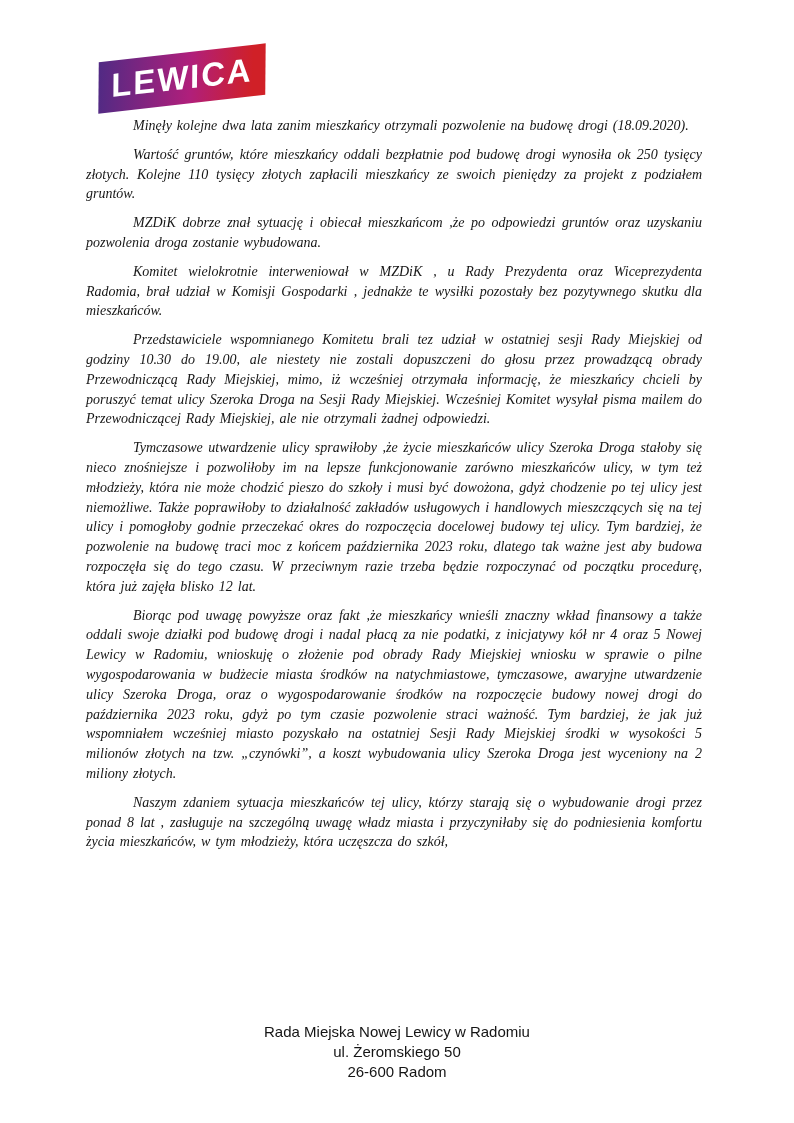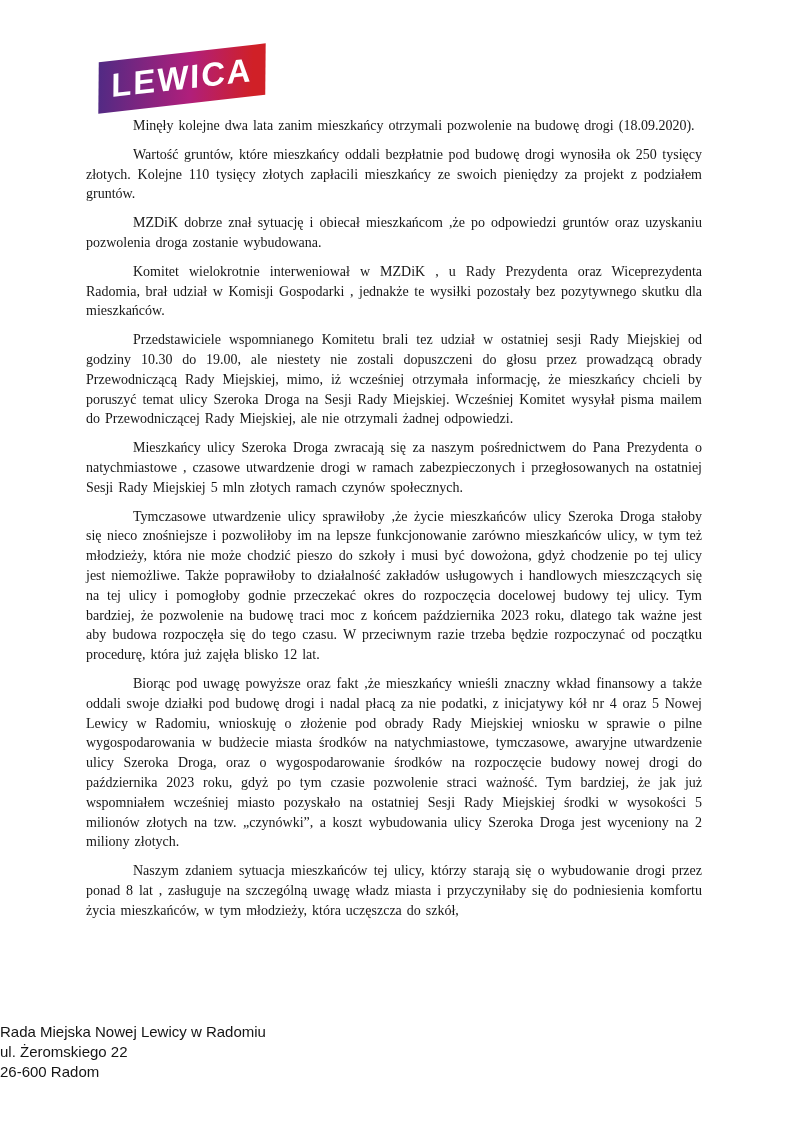--- a/index.html
+++ b/index.html
@@ -42,26 +42,28 @@
     width: 624px;
     color: #161616;
     font-size: 14px;
     line-height: 19.8px;
     text-align: justify;
   }
   .content p {
     margin: 0 8px 9px 0;
     text-indent: 47px;
     word-spacing: 1.5px;
+    font-style: italic;
   }
   .footer {
     position: absolute;
     left: 0;
     top: 1022px;
     width: 100%;
+    text-align: center;
     font-family: "Liberation Sans", sans-serif;
     font-size: 15px;
     line-height: 20px;
     color: #141414;
   }
 </style>
 </head>
 <body>
 
 <div class="page">
@@ -69,25 +71,24 @@
   <div class="logo" style="background: linear-gradient(92deg, rgb(81, 42, 132) 0%, rgb(176, 31, 123) 55%, rgb(208, 32, 39) 92%);">
     <span class="logo-text" style="color: rgb(255, 255, 255);">LEWICA</span>
   </div>
 
   <div class="content">
     <p>Minęły  kolejne dwa lata zanim mieszkańcy otrzymali pozwolenie na budowę drogi (18.09.2020).</p>
     <p>Wartość gruntów, które mieszkańcy oddali bezpłatnie pod budowę drogi wynosiła ok 250 tysięcy złotych. Kolejne 110 tysięcy złotych zapłacili mieszkańcy ze swoich pieniędzy za projekt z podziałem gruntów.</p>
     <p>MZDiK dobrze  znał sytuację i obiecał  mieszkańcom ,że po odpowiedzi gruntów oraz uzyskaniu pozwolenia droga zostanie wybudowana.</p>
     <p>Komitet  wielokrotnie  interweniował  w  MZDiK , u Rady Prezydenta oraz Wiceprezydenta Radomia, brał udział w Komisji Gospodarki , jednakże te wysiłki pozostały bez pozytywnego skutku dla mieszkańców.</p>
     <p>Przedstawiciele wspomnianego Komitetu brali tez udział w ostatniej sesji Rady Miejskiej od godziny 10.30 do 19.00, ale niestety nie zostali dopuszczeni do głosu przez prowadzącą obrady Przewodniczącą Rady Miejskiej, mimo, iż wcześniej otrzymała informację, że mieszkańcy chcieli by poruszyć  temat ulicy Szeroka Droga na Sesji Rady Miejskiej. Wcześniej Komitet wysyłał  pisma mailem do Przewodniczącej Rady Miejskiej, ale nie otrzymali żadnej odpowiedzi.</p>
-    <p>Mieszkańcy ulicy Szeroka Droga  zwracają się za naszym pośrednictwem do Pana Prezydenta o  natychmiastowe , czasowe utwardzenie drogi w ramach zabezpieczonych i przegłosowanych  na ostatniej Sesji Rady Miejskiej 5 mln złotych ramach czynów społecznych.</p>
     <p>Tymczasowe utwardzenie ulicy  sprawiłoby ,że życie mieszkańców ulicy Szeroka Droga stałoby się nieco znośniejsze i pozwoliłoby im na lepsze funkcjonowanie zarówno mieszkańców ulicy, w tym też młodzieży, która nie może chodzić pieszo do szkoły i musi być dowożona, gdyż chodzenie  po tej ulicy jest niemożliwe. Także poprawiłoby to działalność zakładów usługowych i handlowych mieszczących się na tej ulicy i pomogłoby godnie przeczekać okres do rozpoczęcia  docelowej budowy tej ulicy. Tym bardziej, że pozwolenie na budowę traci  moc z końcem października 2023 roku, dlatego tak ważne jest aby budowa rozpoczęła się  do tego czasu. W przeciwnym razie trzeba będzie rozpoczynać od początku procedurę, która już zajęła blisko 12 lat.</p>
     <p>Biorąc pod uwagę powyższe oraz fakt ,że mieszkańcy  wnieśli znaczny wkład finansowy a także oddali swoje działki pod budowę drogi i nadal płacą za nie podatki, z inicjatywy kół  nr 4  oraz 5 Nowej Lewicy w Radomiu, wnioskuję o  złożenie pod obrady Rady Miejskiej wniosku w  sprawie o  pilne  wygospodarowania w budżecie miasta środków na natychmiastowe, tymczasowe, awaryjne utwardzenie ulicy Szeroka Droga, oraz o wygospodarowanie środków  na  rozpoczęcie budowy nowej drogi do  października 2023 roku, gdyż po tym czasie pozwolenie straci ważność. Tym bardziej, że jak już wspomniałem wcześniej miasto pozyskało na ostatniej Sesji Rady Miejskiej środki w wysokości 5 milionów złotych na tzw. „czynówki”, a koszt wybudowania ulicy Szeroka Droga jest wyceniony na 2 miliony złotych.</p>
     <p>Naszym zdaniem sytuacja mieszkańców tej ulicy, którzy starają się o wybudowanie drogi przez ponad 8 lat , zasługuje  na szczególną uwagę  władz miasta i przyczyniłaby się do podniesienia  komfortu życia mieszkańców, w tym  młodzieży, która uczęszcza do szkół,</p>
   </div>
 
   <div class="footer">
     <div>Rada Miejska Nowej Lewicy w Radomiu</div>
-    <div>ul. Żeromskiego 22</div>
+    <div>ul. Żeromskiego 50</div>
     <div>26-600 Radom</div>
   </div>
 
 </div>
 
 </body></html>

